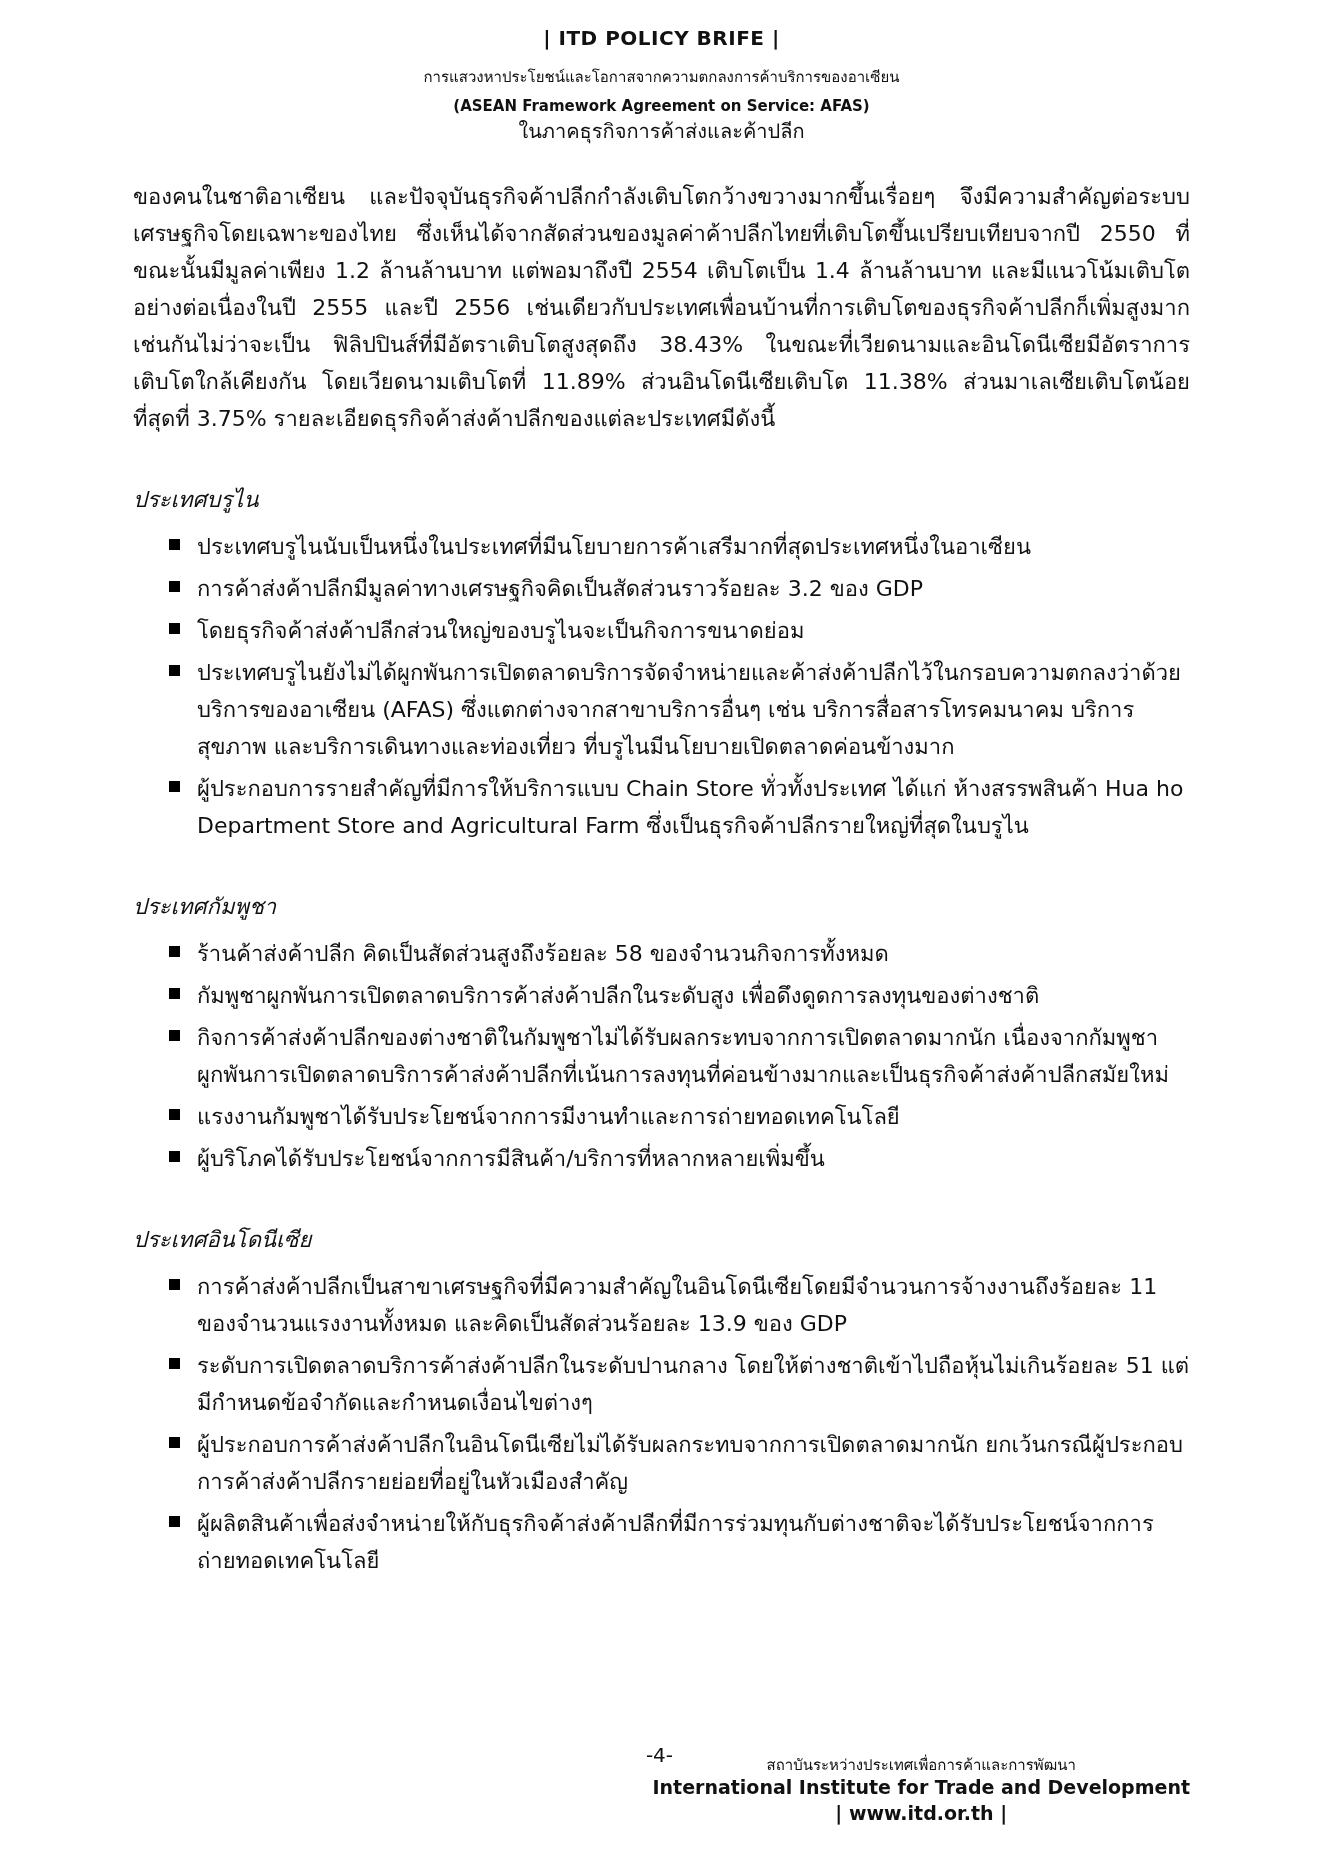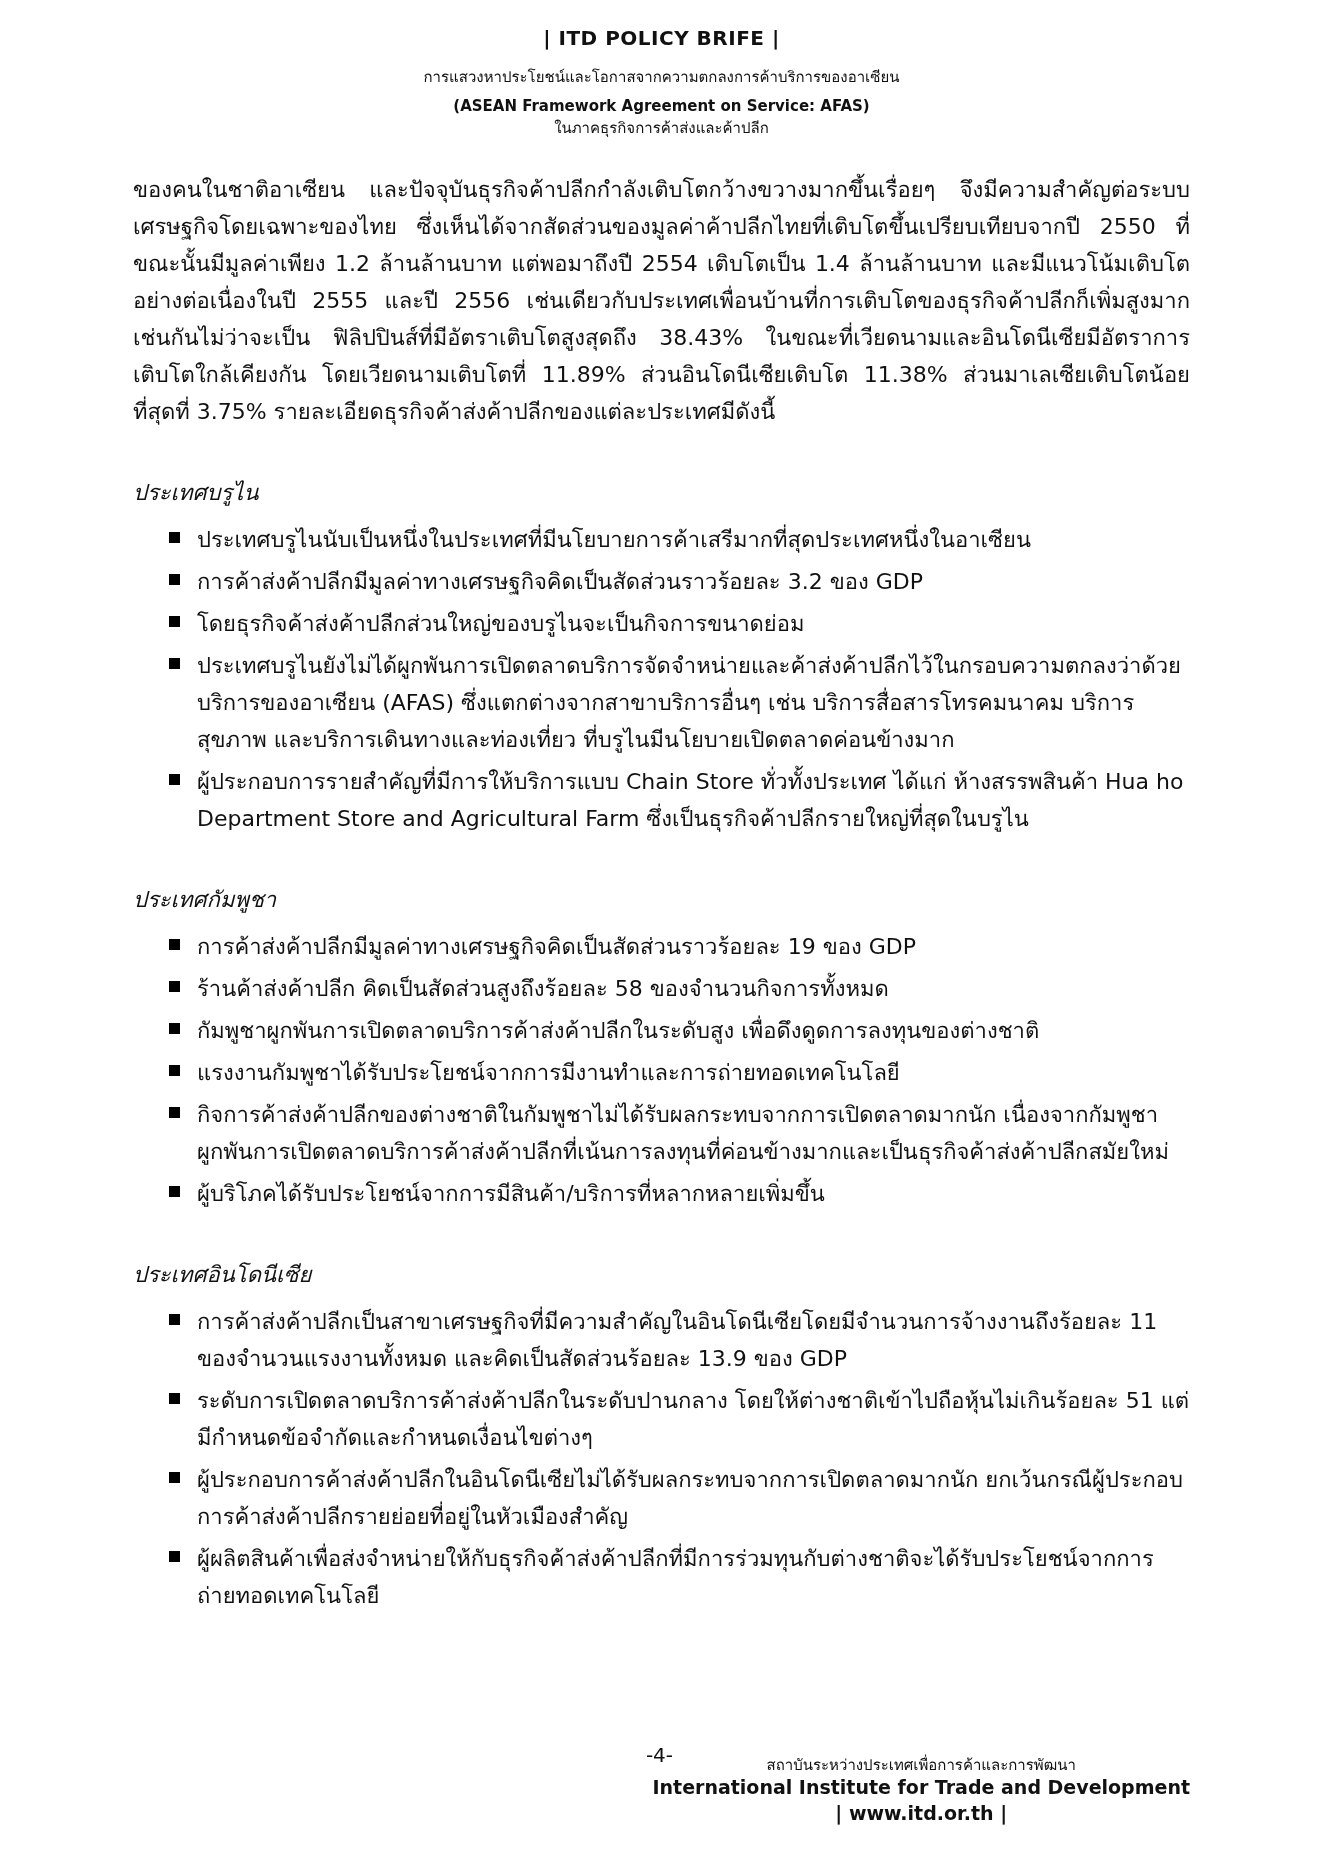--- a/index.html
+++ b/index.html
@@ -27,21 +27,21 @@
   .doc-header .sub-thai {
     font-size: 15px;
     margin-top: 17px;
   }
   .doc-header .sub-en {
     font-size: 15px;
     font-weight: bold;
     margin-top: 10px;
   }
   .doc-header .sub-thai2 {
-    font-size: 15px;
+    font-size: 20px;
     margin-top: 3px;
   }
   
   .content {
     margin-top: 34px;
     font-size: 22px;
     line-height: 37px;
   }
   .intro {
     text-align: justify;
@@ -120,25 +120,24 @@
         <li><span class="sq"></span><span>การค้าส่งค้าปลีกมีมูลค่าทางเศรษฐกิจคิดเป็นสัดส่วนราวร้อยละ 3.2 ของ GDP</span></li>
         <li><span class="sq"></span><span>โดยธุรกิจค้าส่งค้าปลีกส่วนใหญ่ของบรูไนจะเป็นกิจการขนาดย่อม</span></li>
         <li><span class="sq"></span><span>ประเทศบรูไนยังไม่ได้ผูกพันการเปิดตลาดบริการจัดจำหน่ายและค้าส่งค้าปลีกไว้ในกรอบความตกลงว่าด้วยบริการของอาเซียน (AFAS) ซึ่งแตกต่างจากสาขาบริการอื่นๆ เช่น บริการสื่อสารโทรคมนาคม บริการสุขภาพ และบริการเดินทางและท่องเที่ยว ที่บรูไนมีนโยบายเปิดตลาดค่อนข้างมาก</span></li>
         <li><span class="sq"></span><span>ผู้ประกอบการรายสำคัญที่มีการให้บริการแบบ Chain Store ทั่วทั้งประเทศ ได้แก่  ห้างสรรพสินค้า Hua ho Department Store and Agricultural Farm ซึ่งเป็นธุรกิจค้าปลีกรายใหญ่ที่สุดในบรูไน</span></li>
       </ul>
     </div>
 
     <div class="section">
       <div class="section-heading">ประเทศกัมพูชา</div>
       <ul class="bullets">
-        <li><span class="sq"></span><span>การค้าส่งค้าปลีกมีมูลค่าทางเศรษฐกิจคิดเป็นสัดส่วนราวร้อยละ 19 ของ GDP</span></li>
         <li><span class="sq"></span><span>ร้านค้าส่งค้าปลีก คิดเป็นสัดส่วนสูงถึงร้อยละ 58 ของจำนวนกิจการทั้งหมด</span></li>
         <li><span class="sq"></span><span>กัมพูชาผูกพันการเปิดตลาดบริการค้าส่งค้าปลีกในระดับสูง เพื่อดึงดูดการลงทุนของต่างชาติ</span></li>
+        <li><span class="sq"></span><span>กิจการค้าส่งค้าปลีกของต่างชาติในกัมพูชาไม่ได้รับผลกระทบจากการเปิดตลาดมากนัก เนื่องจากกัมพูชาผูกพันการเปิดตลาดบริการค้าส่งค้าปลีกที่เน้นการลงทุนที่ค่อนข้างมากและเป็นธุรกิจค้าส่งค้าปลีกสมัยใหม่</span></li>
         <li><span class="sq"></span><span>แรงงานกัมพูชาได้รับประโยชน์จากการมีงานทำและการถ่ายทอดเทคโนโลยี</span></li>
-        <li><span class="sq"></span><span>กิจการค้าส่งค้าปลีกของต่างชาติในกัมพูชาไม่ได้รับผลกระทบจากการเปิดตลาดมากนัก เนื่องจากกัมพูชาผูกพันการเปิดตลาดบริการค้าส่งค้าปลีกที่เน้นการลงทุนที่ค่อนข้างมากและเป็นธุรกิจค้าส่งค้าปลีกสมัยใหม่</span></li>
         <li><span class="sq"></span><span>ผู้บริโภคได้รับประโยชน์จากการมีสินค้า/บริการที่หลากหลายเพิ่มขึ้น</span></li>
       </ul>
     </div>
 
     <div class="section">
       <div class="section-heading">ประเทศอินโดนีเซีย</div>
       <ul class="bullets">
         <li><span class="sq"></span><span>การค้าส่งค้าปลีกเป็นสาขาเศรษฐกิจที่มีความสำคัญในอินโดนีเซียโดยมีจำนวนการจ้างงานถึงร้อยละ 11 ของจำนวนแรงงานทั้งหมด และคิดเป็นสัดส่วนร้อยละ 13.9 ของ GDP</span></li>
         <li><span class="sq"></span><span>ระดับการเปิดตลาดบริการค้าส่งค้าปลีกในระดับปานกลาง โดยให้ต่างชาติเข้าไปถือหุ้นไม่เกินร้อยละ 51 แต่มีกำหนดข้อจำกัดและกำหนดเงื่อนไขต่างๆ</span></li>
         <li><span class="sq"></span><span>ผู้ประกอบการค้าส่งค้าปลีกในอินโดนีเซียไม่ได้รับผลกระทบจากการเปิดตลาดมากนัก ยกเว้นกรณีผู้ประกอบการค้าส่งค้าปลีกรายย่อยที่อยู่ในหัวเมืองสำคัญ</span></li>

